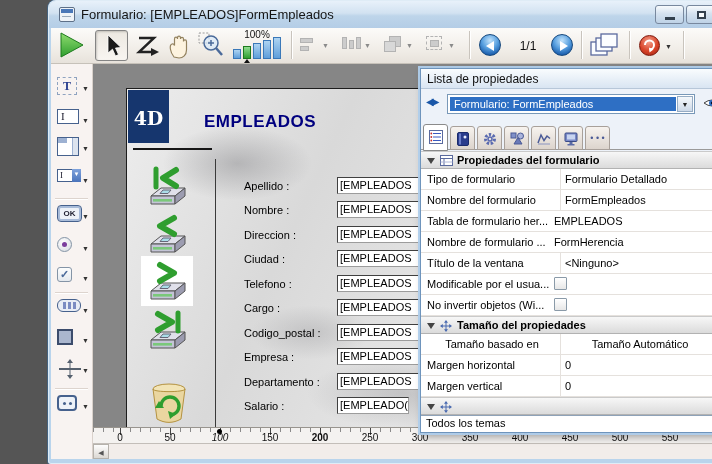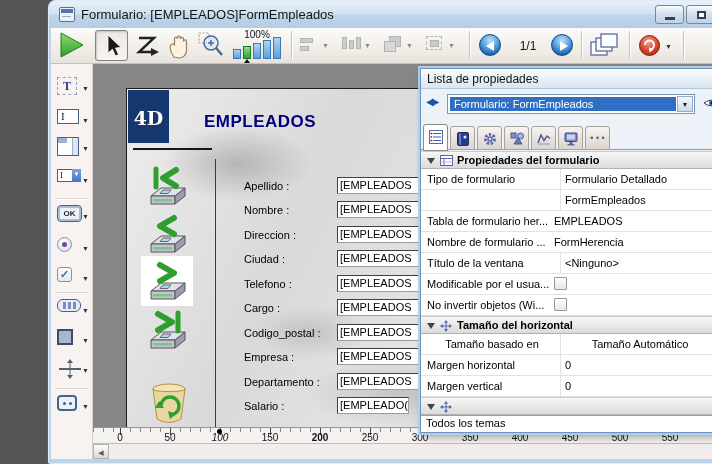--- a/index.html
+++ b/index.html
@@ -502,20 +502,21 @@
       <span class="tri"></span>
       <svg style="position:absolute;left:19px;top:3px;" width="13" height="11">
           <rect x="0.5" y="0.5" width="12" height="10" fill="#fff" stroke="#5a6a9e"></rect>
           <line x1="0.5" y1="3.5" x2="12.5" y2="3.5" stroke="#5a6a9e"></line>
           <line x1="4" y1="3.5" x2="4" y2="10.5" stroke="#5a6a9e"></line>
           <line x1="0.5" y1="7" x2="12.5" y2="7" stroke="#b0b8d8"></line>
         </svg>
       <span class="ttl">Propiedades del formulario</span>
     </div>
     <div class="a prow" style="top:121px;">
+        <span class="lbl">Nombre del formulario</span>
         <span class="div"></span>
         <span class="val">FormEmpleados</span>
       </div>
     <div class="a prow" style="top:142px;">
         <span class="lbl">Tabla de formulario her...</span>
         <span class="val" style="left:133px;">EMPLEADOS</span>
       </div>
     <div class="a prow" style="top:163px;">
         <span class="lbl">Nombre de formulario ...</span>
         <span class="val" style="left:133px;">FormHerencia</span>
@@ -537,21 +538,21 @@
     <div class="a sechdr" style="top:247px;">
       <span class="tri"></span>
       <svg style="position:absolute;left:19px;top:3px;" width="12" height="12">
           <line x1="6" y1="1" x2="6" y2="11" stroke="#4a6ab0"></line>
           <line x1="1" y1="6" x2="11" y2="6" stroke="#4a6ab0"></line>
           <polygon points="6,0 4,2.8 8,2.8" fill="#4a6ab0"></polygon>
           <polygon points="6,12 4,9.2 8,9.2" fill="#4a6ab0"></polygon>
           <polygon points="0,6 2.8,4 2.8,8" fill="#4a6ab0"></polygon>
           <polygon points="12,6 9.2,4 9.2,8" fill="#4a6ab0"></polygon>
         </svg>
-      <span class="ttl">Tamaño del horizontal</span>
+      <span class="ttl">Tamaño del propiedades</span>
     </div>
     <div class="a prow" style="top:265px;text-align:center;">
         <span class="lbl">Tamaño basado en</span>
         <span class="div"></span>
         <span class="val">Tamaño Automático</span>
       </div>
     <div class="a prow" style="top:286px;">
         <span class="lbl">Margen horizontal</span>
         <span class="div"></span>
         <span class="val">0</span>

